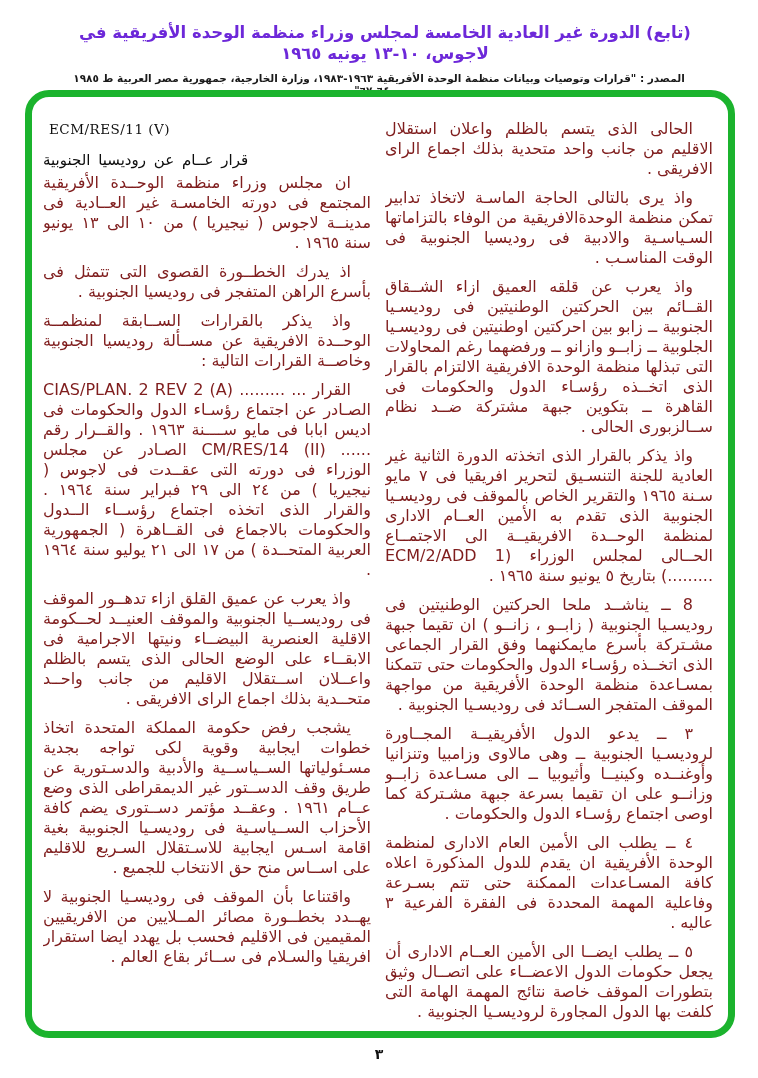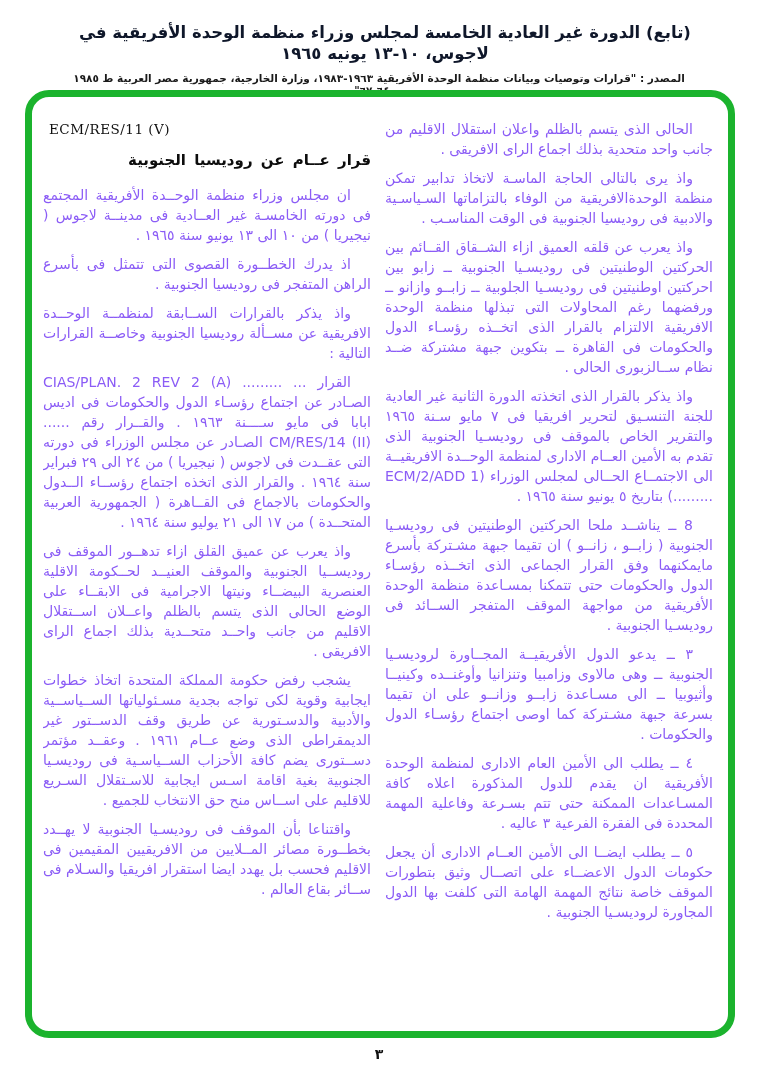--- a/index.html
+++ b/index.html
@@ -10,21 +10,21 @@
     color:#151515;
     position:relative;
     overflow:hidden;
   }
   .page{width:758px;height:1078px;position:relative;background:#fff;}
 
   
   .header{position:absolute;top:22px;left:0;width:100%;text-align:center;direction:rtl;}
   .header-title{
     font-size:16.5px;font-weight:bold;letter-spacing:0;
-    line-height:1.3;color:#0f172a;
+    line-height:1.3;color:#6d28d9;
     padding:0 40px;
     margin-left:12px;
   }
   .header-source{
     margin-top:7px;
     font-size:10.5px;font-weight:bold;color:#1a1a1a;
     padding:0 60px;
   }
 
   
@@ -47,34 +47,34 @@
   .col{width:50%;overflow:hidden;}
 
   
   .doc-ref{
     direction:ltr;text-align:left;
     font-family:"DejaVu Serif","Liberation Serif",serif;
     font-size:13.5px;letter-spacing:.5px;
     margin:4px 0 14px 6px;color:#111;
   }
   .col-title{
-    direction:rtl;text-align:right;
-    font-size:15px;font-weight:bold;
+    direction:rtl;text-align:left;
+    font-size:15px;font-weight:normal;
     word-spacing:3px;
-    margin:0 0 16px 0;color:#0d0d0d;
+    margin:0 0 4px 0;color:#0d0d0d;
   }
   .para{
     direction:rtl;
     text-align:justify;
     text-align-last:right;
-    font-size:14px;
+    font-size:16px;
     line-height:20px;
     margin:0 0 9px 0;
     text-indent:20px;
-    color:#8b5cf6;
+    color:#7f1d1d;
   }
   .col-right .para:first-child{margin-top:2px;}
 
   
   .page-number{
     position:absolute;top:1046px;left:0;width:100%;
     text-align:center;
     font-size:14px;font-weight:bold;color:#111;
   }
 </style>

